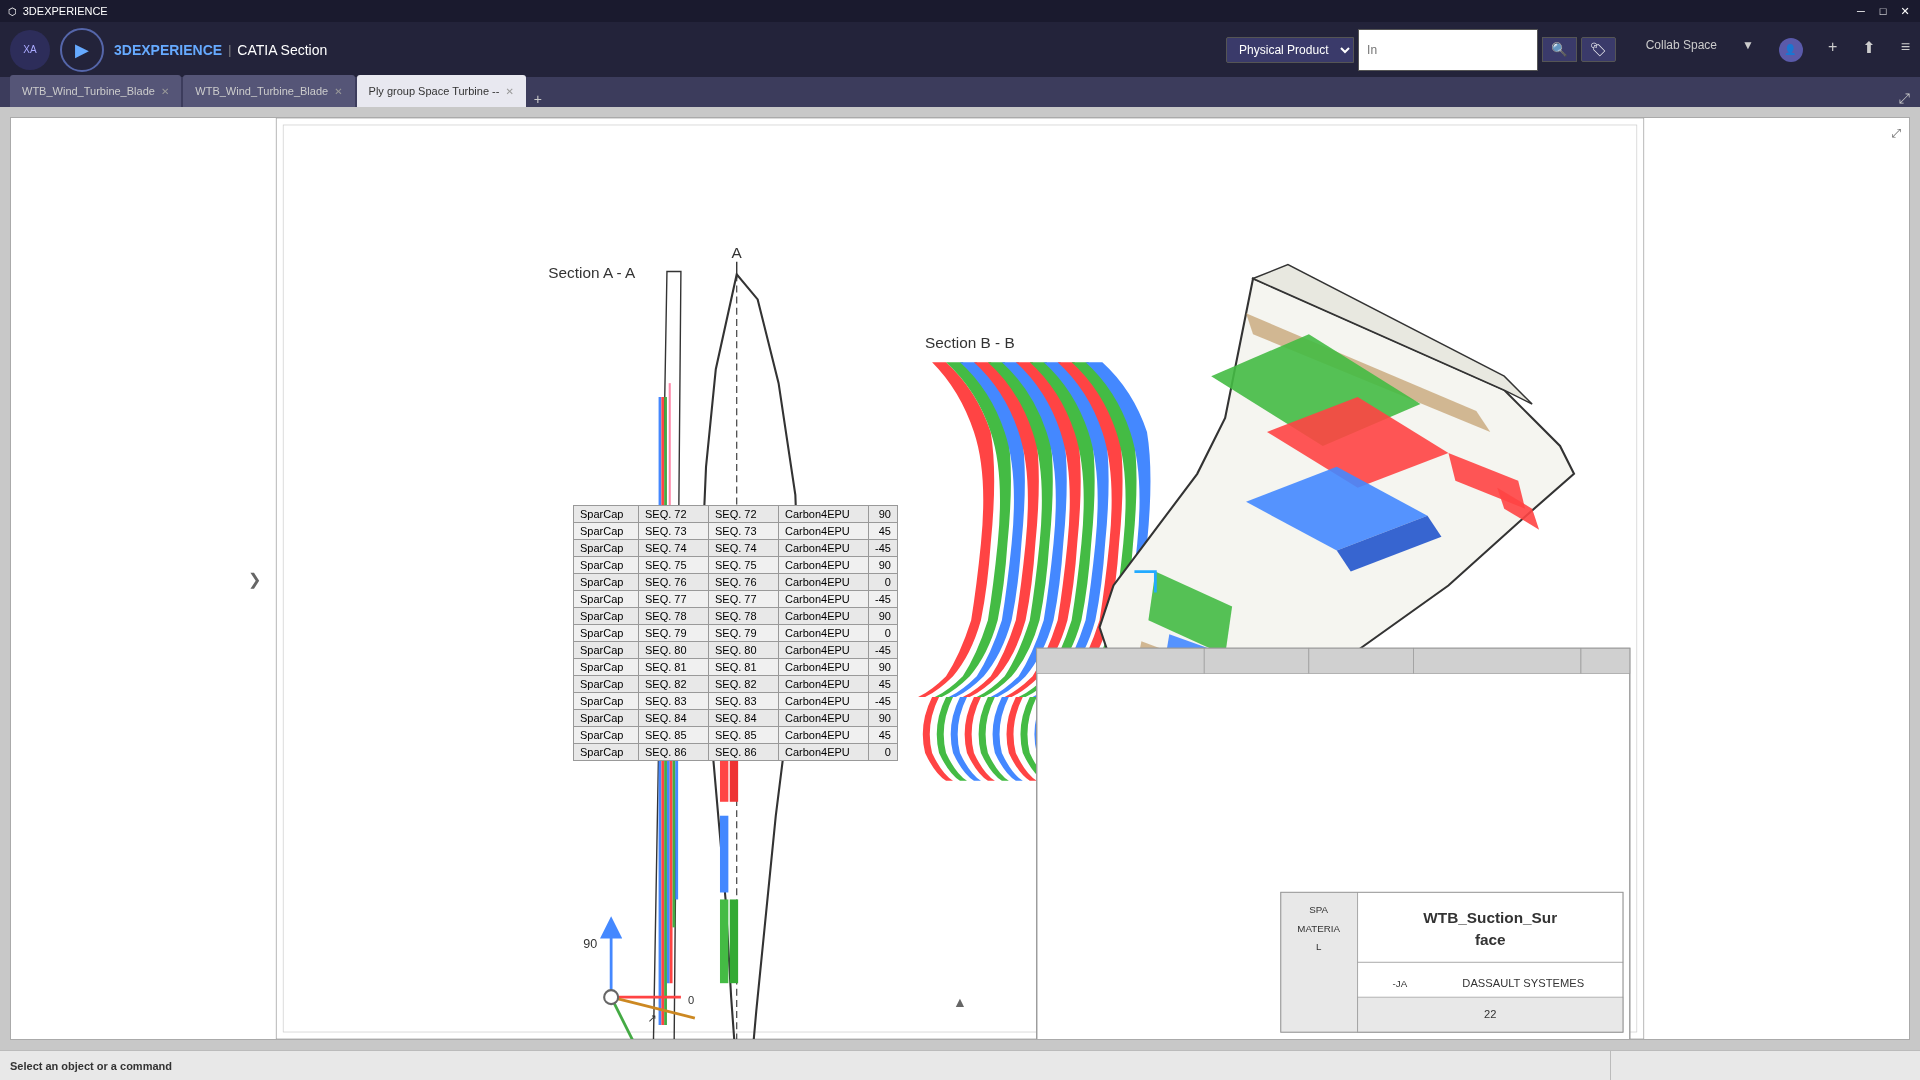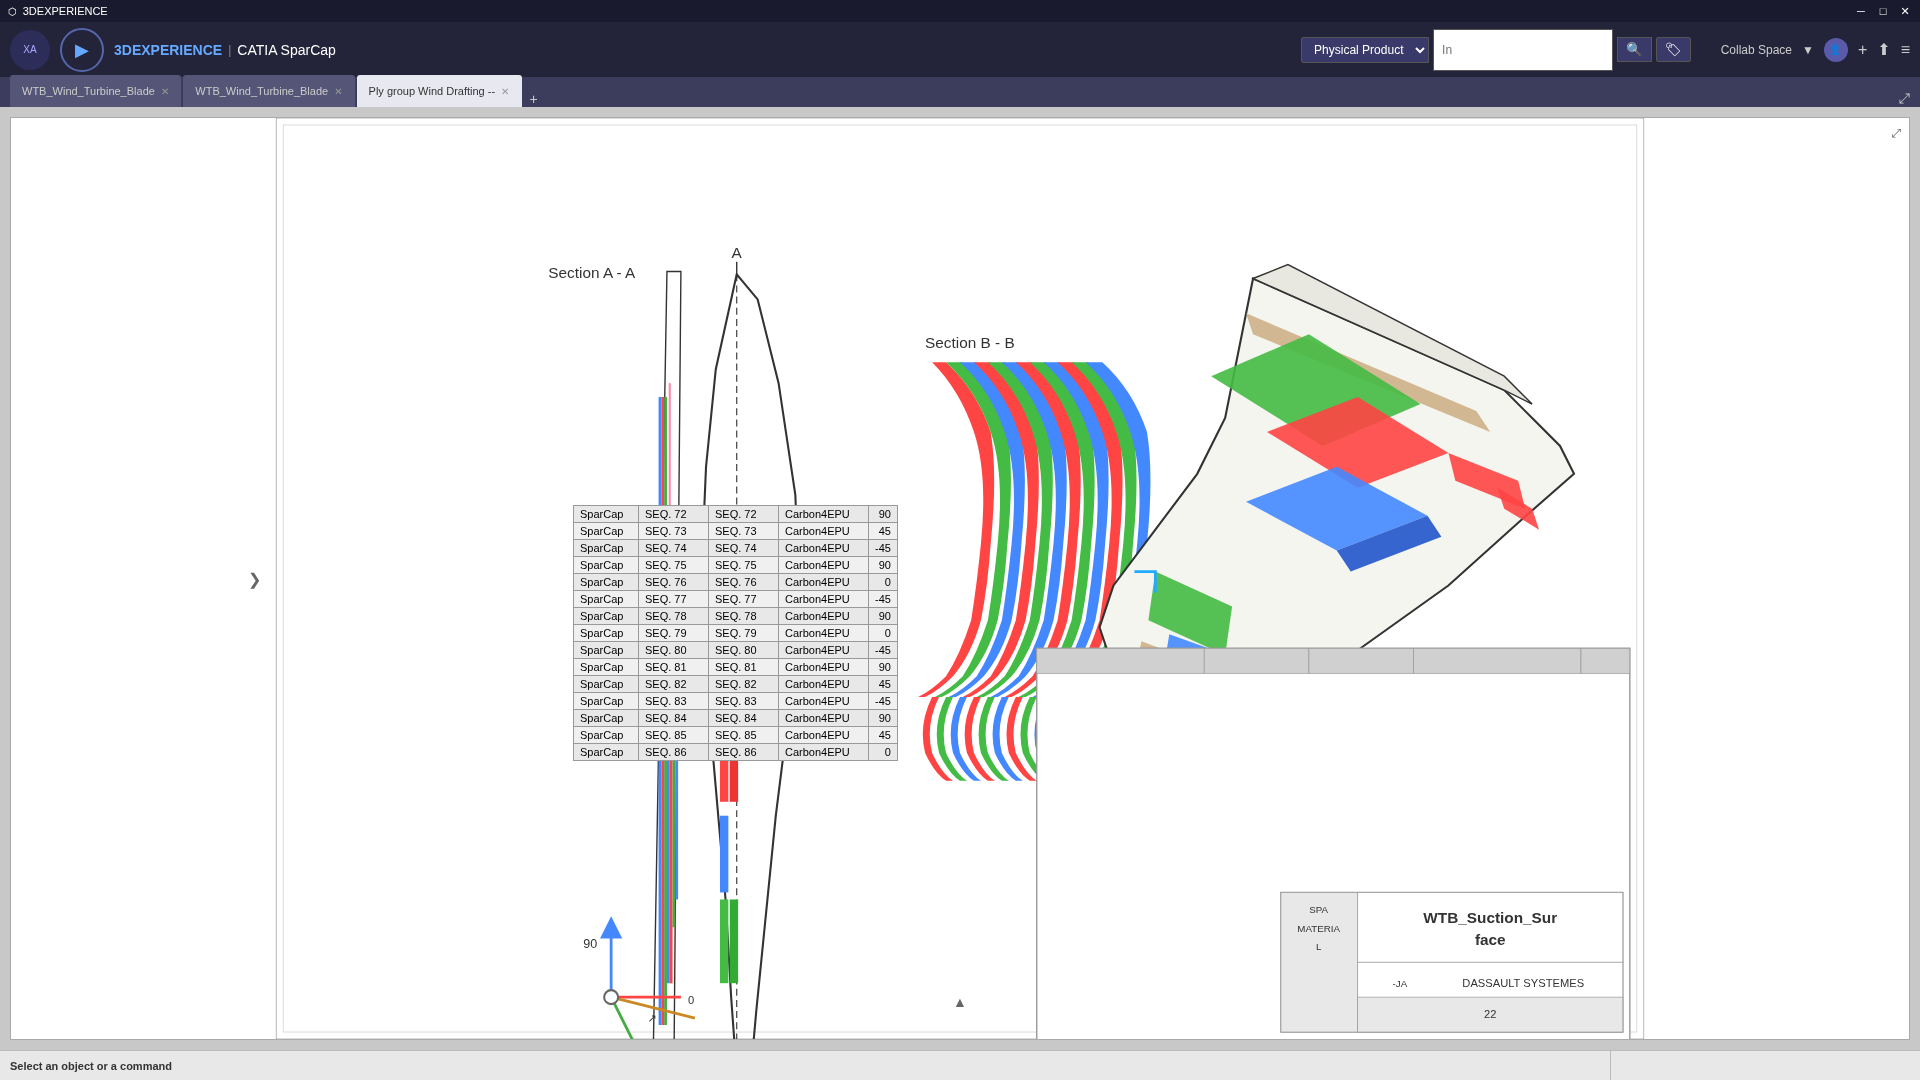--- a/index.html
+++ b/index.html
@@ -47,21 +47,21 @@
     #search-input {
       background: #fff;
       border: 1px solid #555;
       padding: 20px 8px;
       font-size: 12px;
       width: 180px;
       color: #333;
     }
     #search-btn { background: #3a3a6a; border: 1px solid #555; color: #fff; padding: 4px 8px; cursor: pointer; }
     #tag-btn { background: #3a3a6a; border: 1px solid #555; color: #fff; padding: 4px 8px; cursor: pointer; border-radius: 2px; }
-    #toolbar-right { display: flex; align-items: center; gap: 10px; margin-left: 20px; }
+    #toolbar-right { display: flex; align-items: flex-start; gap: 25px; margin-left: 20px; }
     .toolbar-icon-btn { color: #ccc; font-size: 16px; cursor: pointer; }
 
     
     #tabbar {
       height: 30px;
       background: #3c3c5c;
       display: flex;
       align-items: flex-end;
       padding: 0 10px;
       gap: 2px;
@@ -188,21 +188,21 @@
 <div id="toolbar">
   <div id="app-logo">
     <span>XA</span>
   </div>
 
   <div style="width:44px;height:44px;border-radius:50%;border:2px solid #5566aa;display:flex;align-items:center;justify-content:center;color:#6af;font-size:18px;cursor:pointer;">▶</div>
 
   <div id="app-brand">
     <span id="brand-name">3DEXPERIENCE</span>
     <span style="color:#888;">|</span>
-    <span id="app-name">CATIA SparCap</span>
+    <span id="app-name">CATIA Section</span>
   </div>
 
   <div id="search-container">
     <select id="product-select">
       <option>Physical Product</option>
     </select>
     <input id="search-input" type="text" style="height: 28px;" placeholder="In">
     <button id="search-btn">🔍</button>
     <button id="tag-btn">🏷</button>
   </div>
@@ -220,21 +220,21 @@
 <div id="tabbar">
   <div class="tab">
     <span>WTB_Wind_Turbine_Blade</span>
     <span class="tab-close">✕</span>
   </div>
   <div class="tab">
     <span>WTB_Wind_Turbine_Blade</span>
     <span class="tab-close">✕</span>
   </div>
   <div class="tab active">
-    <span>Ply group Wind Drafting --</span>
+    <span>Ply group Space Turbine --</span>
     <span class="tab-close">✕</span>
   </div>
   <span class="tab-add">+</span>
   <span style="margin-left:auto;color:#ccc;font-size:14px;cursor:pointer;">⤢</span>
 </div>
 
 <div id="main">
 
   <div id="left-arrow">❯</div>
 

